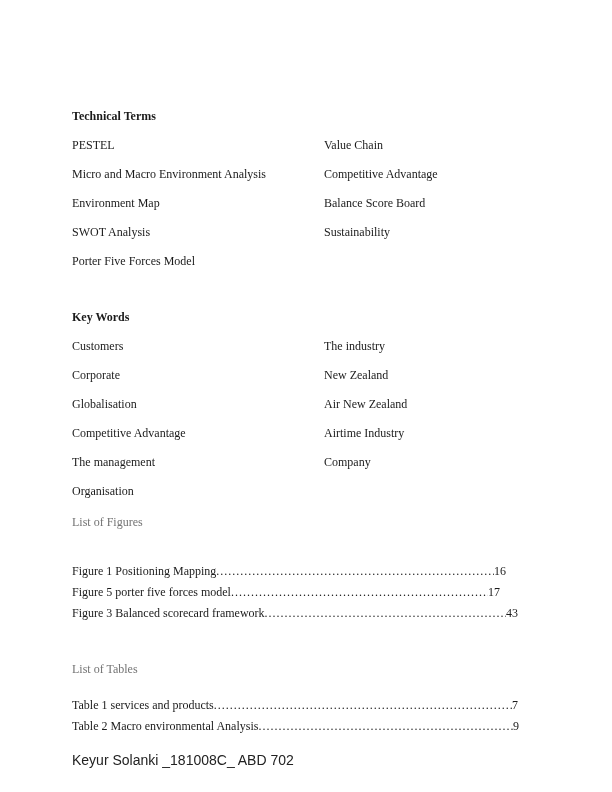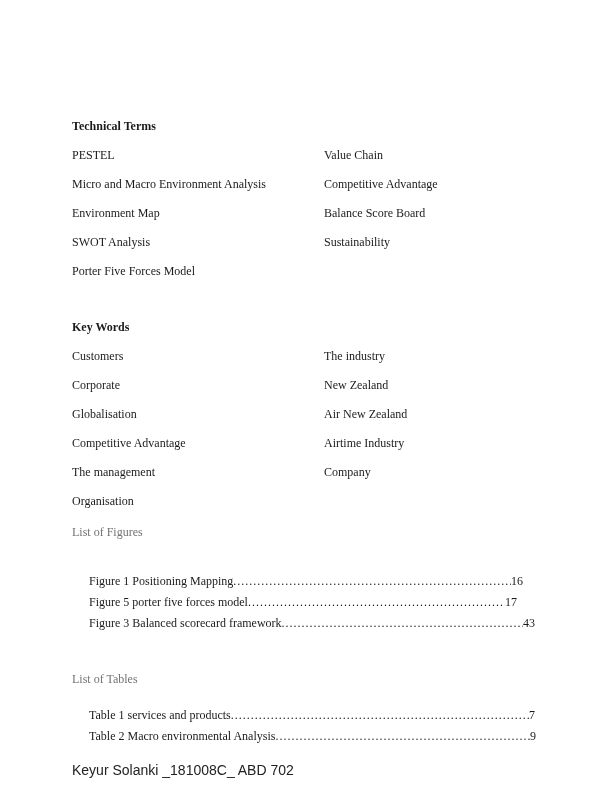--- a/index.html
+++ b/index.html
@@ -9,21 +9,21 @@
     margin:0 auto;
     background:#ffffff;
     font-family:"Liberation Serif", serif;
     font-size:12px;
     color:#1b1b1b;
     overflow:hidden;
     box-sizing:border-box;
   }
   .content {
     position:absolute;
-    left:72px; top:18px;
+    left:72px; top:8px;
     width:448px;
   }
   p, h2 { margin:0; padding:0; line-height:14px; font-size:12px; }
   .section-heading {
     font-weight:bold;
     color:#1b1b1b;
   }
   .blue-heading {
     font-weight:normal;
     color:#737373;
@@ -34,21 +34,20 @@
   .term-row .col-right { flex:1; }
   .heading-keywords { margin-top:42px; margin-bottom:15px; }
   .heading-figures { margin-top:17px; }
   .toc-group-figures { margin-top:35px; }
   .heading-tables { margin-top:42px; margin-bottom:22px; }
   .toc-row {
     display:flex;
     align-items:flex-end;
     margin-bottom:7px;
     line-height:14px;
-    margin-left:17px;
   }
   .toc-label { white-space:nowrap; }
   .leader {
     flex:1 1 auto;
     overflow:hidden;
     white-space:nowrap;
     letter-spacing:1px;
   }
   .leader::after {
     content:"..........................................................................................................................................................";

